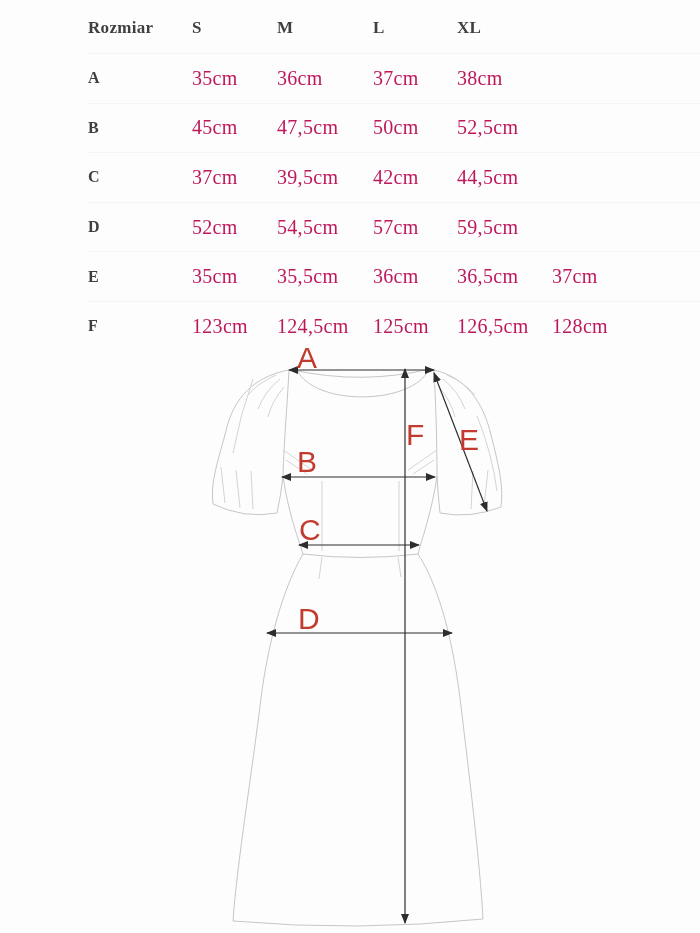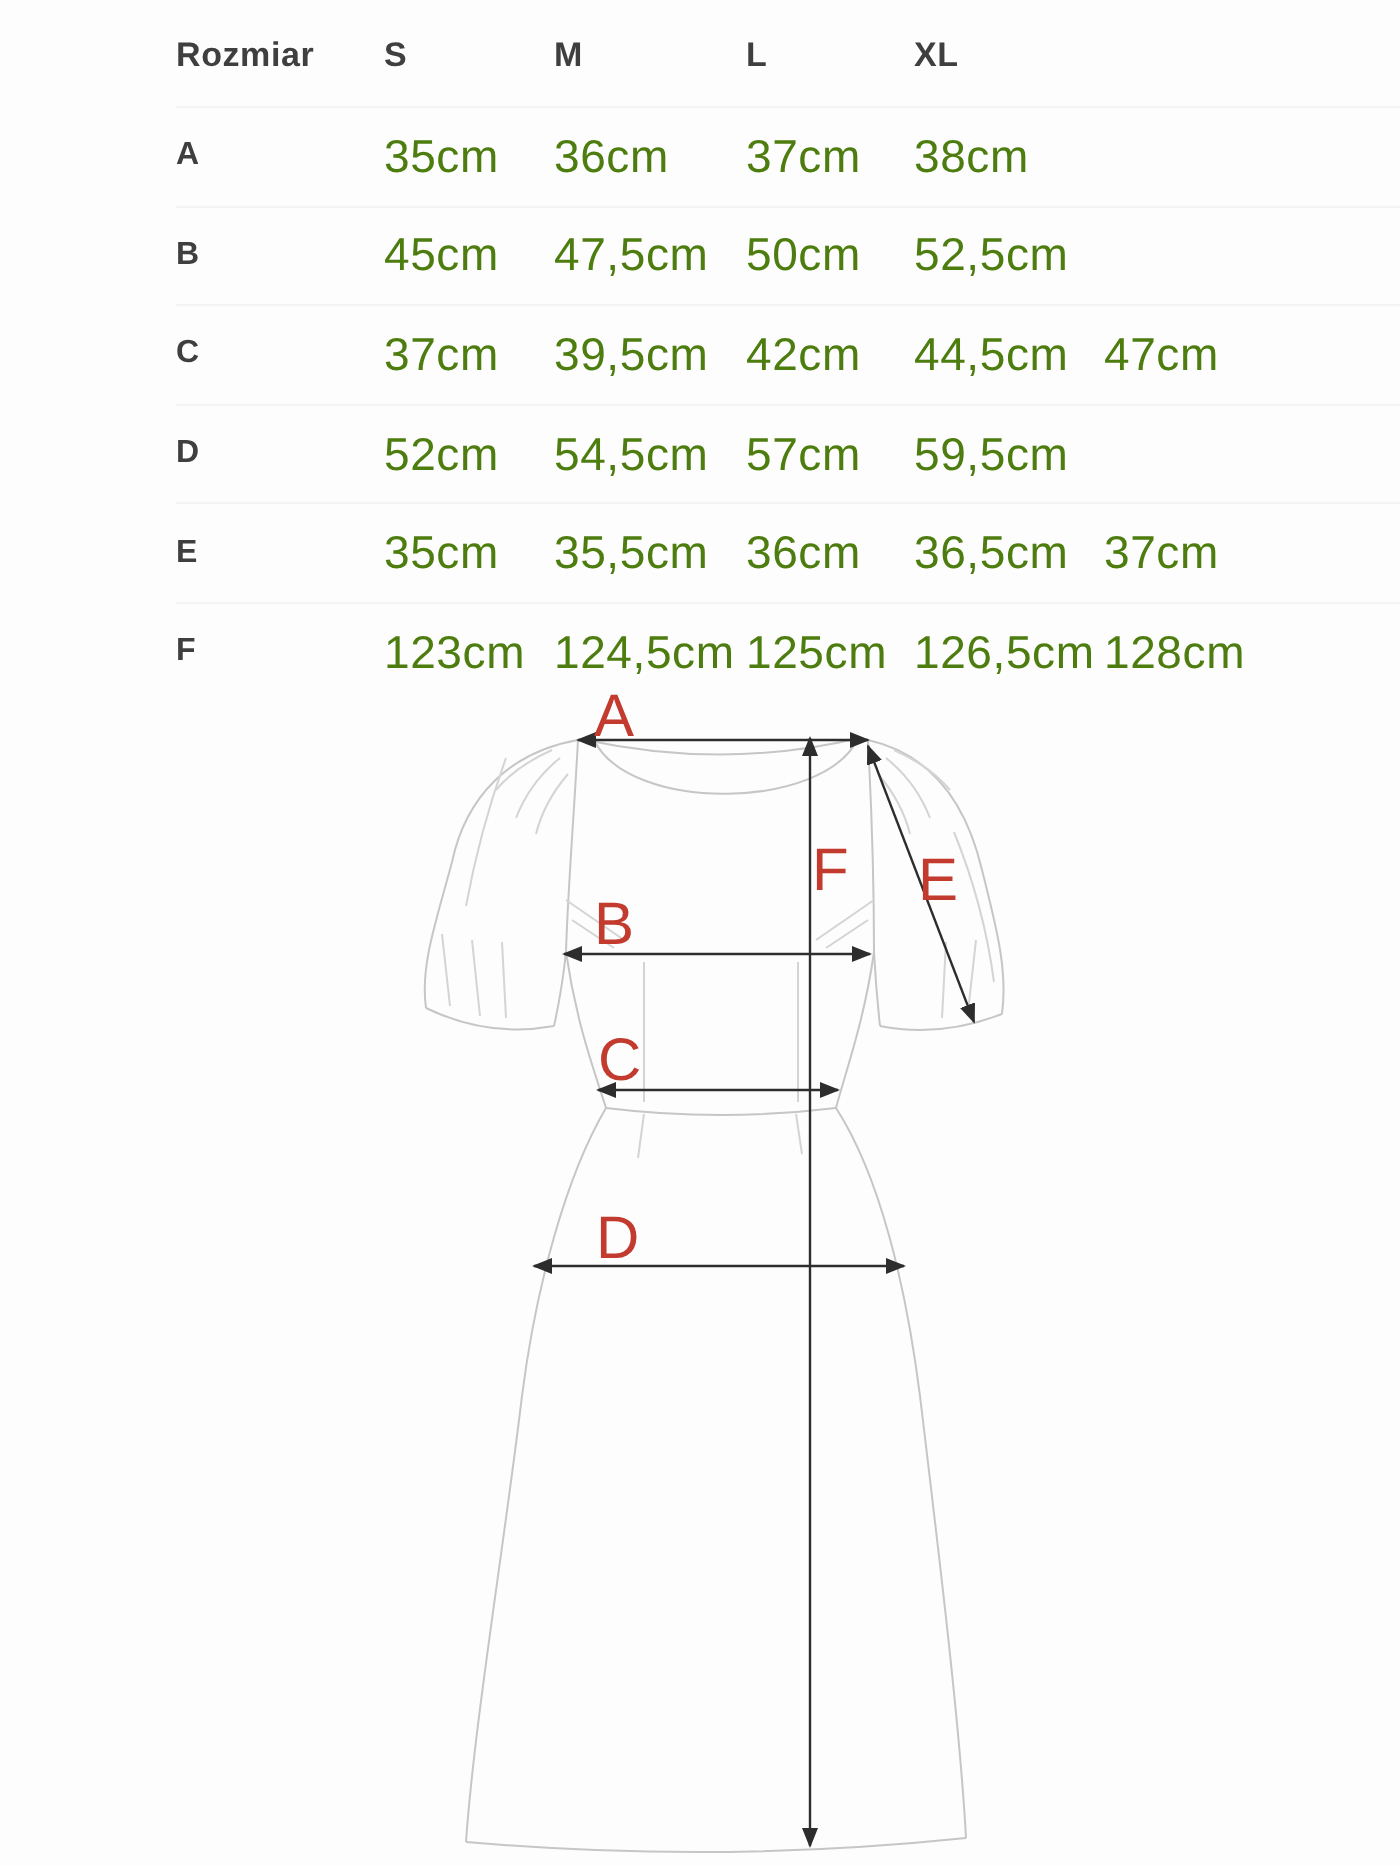--- a/index.html
+++ b/index.html
@@ -6,34 +6,34 @@
   body{
     width:700px;height:933px;
     background:#fdfdfd;
     font-family:"Liberation Sans",sans-serif;
     position:relative;
     overflow:hidden;
   }
   
   .size-table{
     position:absolute;top:0;left:0;width:700px;
-    padding:3px 0 0 88px;box-sizing:border-box;
+    padding:3px 0 0 88px;box-sizing:border-box;font-family:Liberation Serif, serif;
   }
   .trow{
     display:grid;
     grid-template-columns:104px 85px 96px 84px 95px auto;
     align-items:center;
     height:48.6px;
   }
   .trow.thead{height:50px;}
   .trow + .trow{border-top:1px solid #f4f4f4;}
   .cell{white-space:nowrap;letter-spacing:.3px;}
   .hd{font-weight:bold;color:#3f3f3f;font-size:17px;}
   .rlabel{font-weight:bold;color:#3f3f3f;font-size:16px;}
-  .val{color:#4d7c0f;font-size:23px;}
+  .val{color:#be185d;font-size:20px;}
   
   .diagram-wrap{
     position:absolute;left:0;top:343px;width:700px;height:590px;
   }
   svg{display:block;}
   .outline{stroke:#c6c6c6;stroke-width:1;fill:none;}
   .detail{stroke:#d4d4d4;stroke-width:1;fill:none;}
   .marrow{stroke:#2d2d2d;stroke-width:1.2;fill:none;}
   .mlabel{
     fill:#c23b2e;
@@ -68,21 +68,20 @@
     <div class="cell val">50cm</div>
     <div class="cell val">52,5cm</div>
   </div>
 
   <div class="trow">
     <div class="cell rlabel">C</div>
     <div class="cell val">37cm</div>
     <div class="cell val">39,5cm</div>
     <div class="cell val">42cm</div>
     <div class="cell val">44,5cm</div>
-    <div class="cell val">47cm</div>
   </div>
 
   <div class="trow">
     <div class="cell rlabel">D</div>
     <div class="cell val">52cm</div>
     <div class="cell val">54,5cm</div>
     <div class="cell val">57cm</div>
     <div class="cell val">59,5cm</div>
   </div>
 

